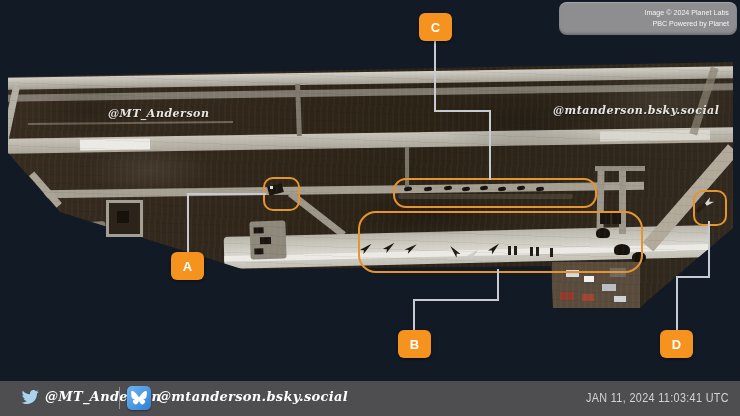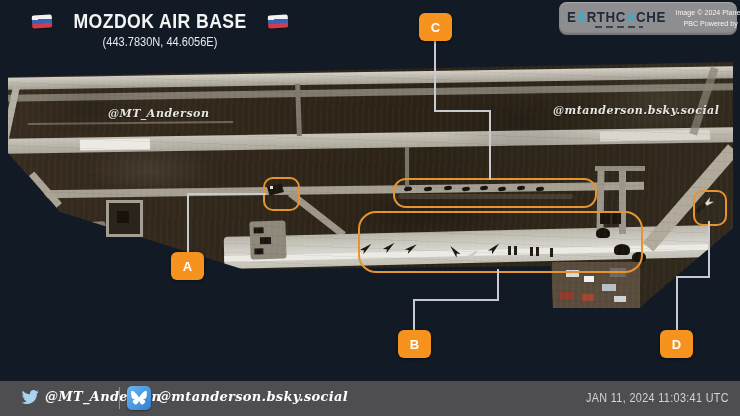--- a/index.html
+++ b/index.html
@@ -179,36 +179,22 @@
     <div class="sh mottle"></div>
 
     <div class="sh wm" style="left:108px;top:107px">@MT_Anderson</div>
     <div class="sh wm" style="left:553px;top:104px">@mtanderson.bsky.social</div>
   </div>
 
   <div class="sh pad">
     <div class="sh in"></div>
   </div>
 
-  <div class="titleblock">
-    <div class="titlerow">
-      <span class="flag"></span>
-      <span class="title">MOZDOK AIR BASE</span>
-      <span class="flag"></span>
-    </div>
-    <div class="coords">(443.7830N, 44.6056E)</div>
-  </div>
 
   <div class="badge">
-    <div class="wmwrap">
-      <div class="wordmark">
-        <span>E</span><span class="teal">A</span><span>RTHC</span><span class="teal">A</span><span>CHE</span>
-      </div>
-      <div class="wmline"></div>
-    </div>
     <div class="credit">
       <div>Image © 2024 Planet Labs</div>
       <div>PBC Powered by Planet</div>
     </div>
   </div>
 
   <div class="orect" style="left:263px;top:177px;width:33px;height:30px;border-radius:10px"></div>
   <div class="orect" style="left:393px;top:178px;width:200px;height:26px;border-radius:13px"></div>
   <div class="orect" style="left:358px;top:211px;width:281px;height:58px;border-radius:18px"></div>
   <div class="orect" style="left:693px;top:190px;width:30px;height:32px;border-radius:10px"></div>

